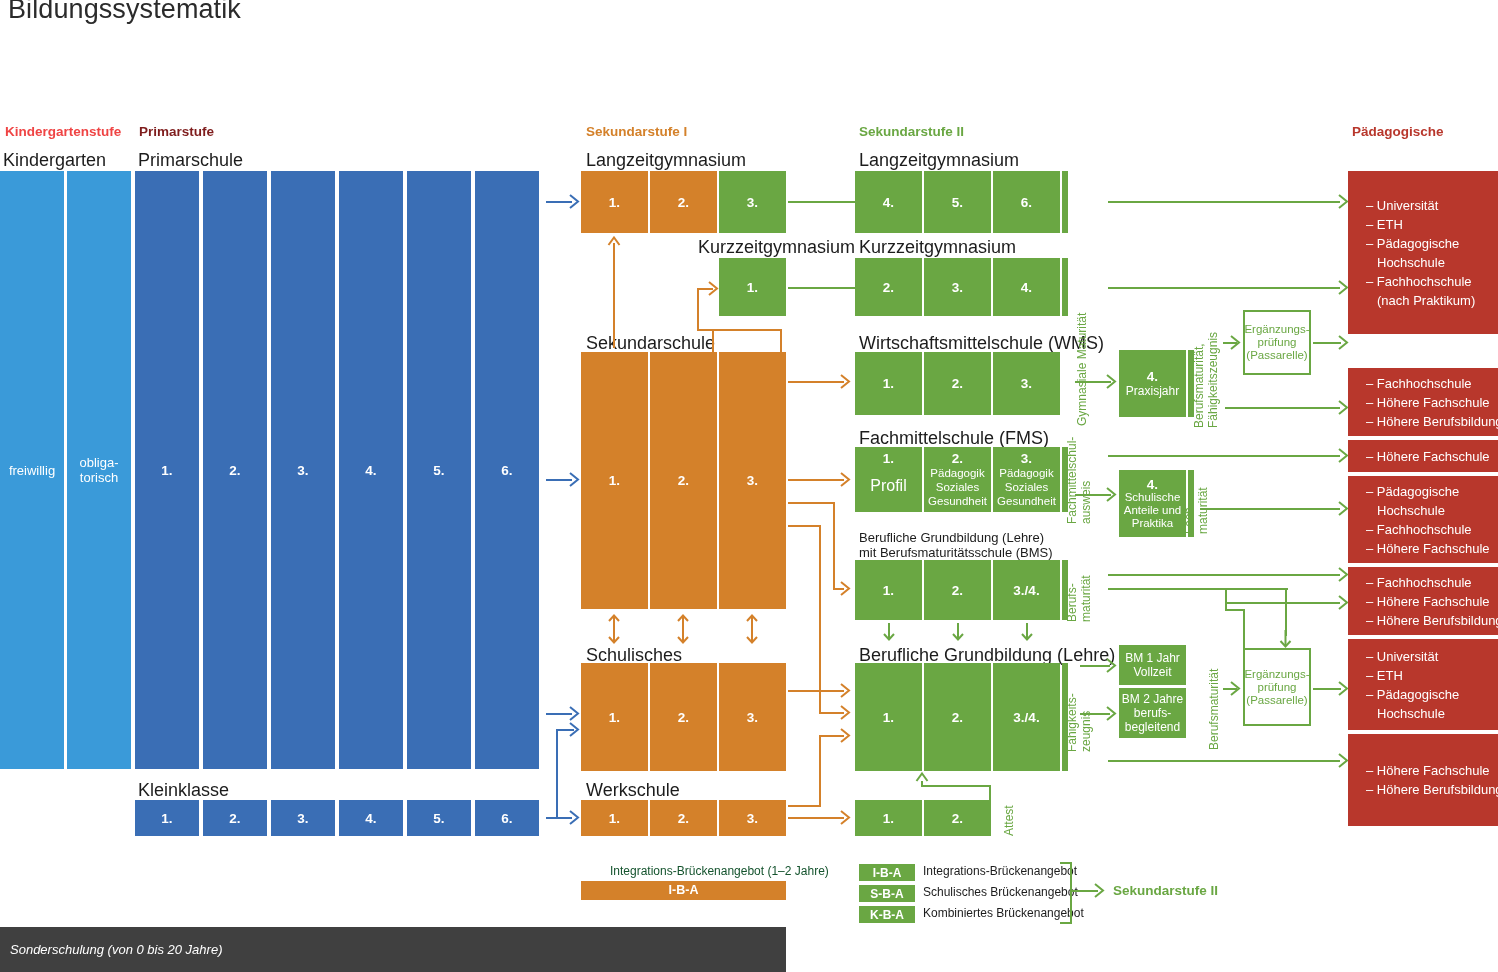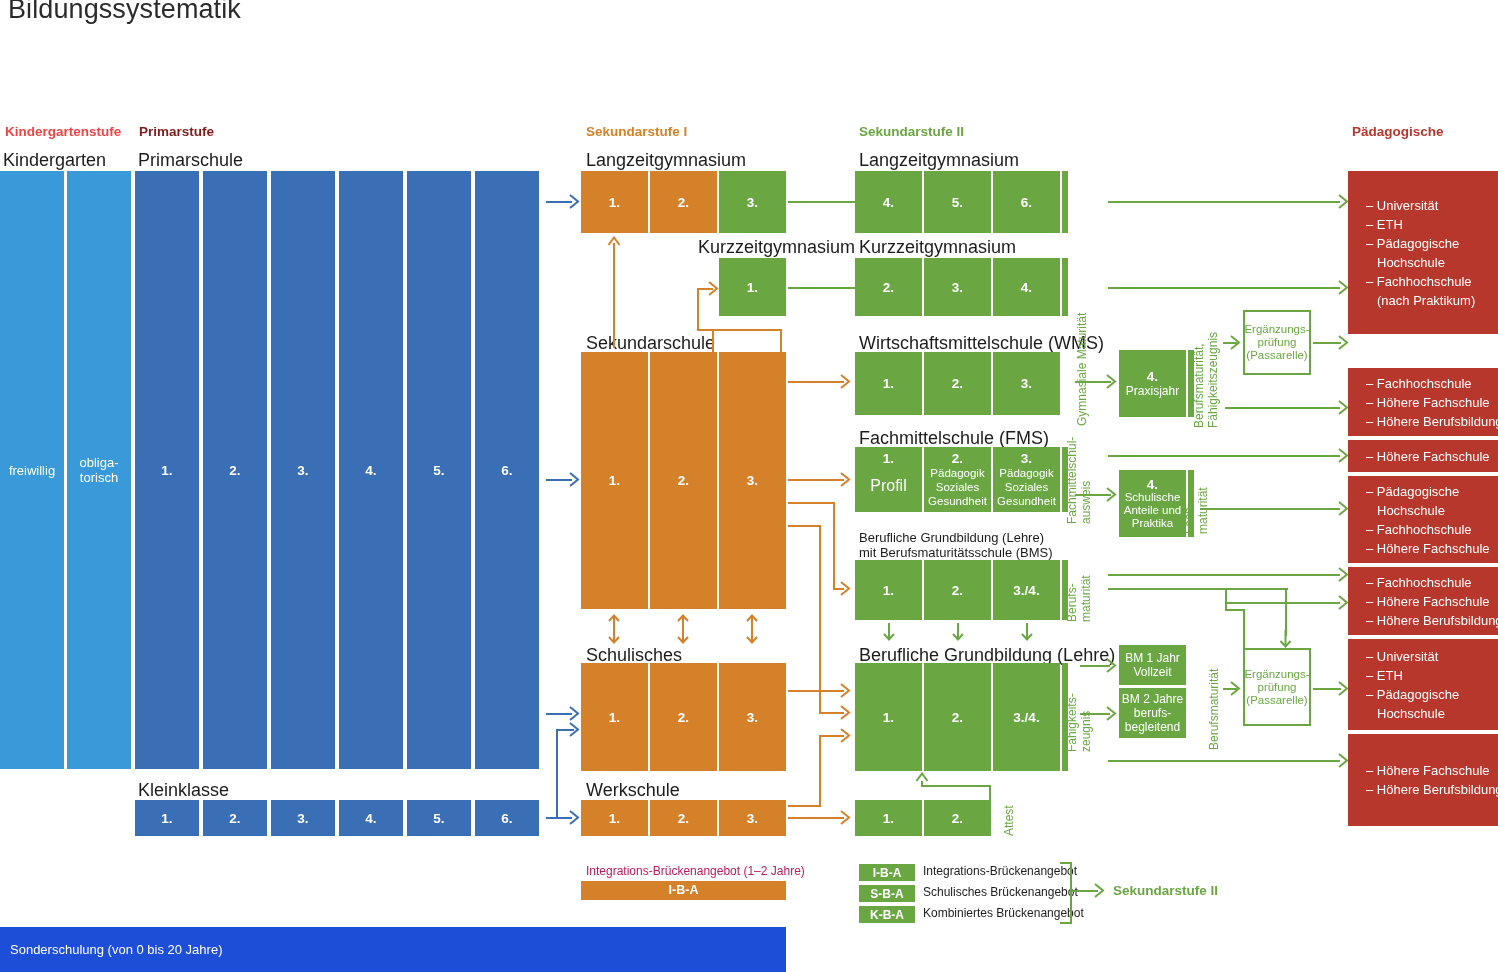--- a/index.html
+++ b/index.html
@@ -16,21 +16,21 @@
   
   .cap{font-size:18px;color:#1c1c1c;white-space:nowrap;}
   .cap2{font-size:13px;color:#1c1c1c;white-space:nowrap;line-height:15px;}
   
   .box{color:#fff;display:flex;align-items:center;justify-content:center;
        flex-direction:column;text-align:center;font-size:13px;line-height:15px;}
   .kg{background:#3a9ad9;}
   .pr{background:#3a6eb5;}
   .or{background:#d4812a;}
   .gr{background:#6aa743;}
-  .yl{background:#1d4ed8;}
+  .yl{background:#404040;font-style:italic;}
   .num{font-weight:bold;font-size:13.5px;color:#fff;}
   
   .redbox{background:#b8372c;color:#fff;font-size:13px;line-height:19px;
           padding:0 0 0 18px;display:flex;flex-direction:column;justify-content:center;}
   .redbox div{white-space:nowrap;}
   .redbox .ind{padding-left:11px;}
   
   .vlab{color:#6aa743;font-size:12px;line-height:14px;white-space:nowrap;
         transform-origin:0 0;transform:rotate(-90deg);}
   
@@ -40,21 +40,21 @@
   .o{background:#d4812a;}
   .b{background:#3a6eb5;}
   
   .passarelle{border:2px solid #6aa743;color:#6aa743;font-size:11.5px;line-height:13px;
        text-align:center;display:flex;align-items:center;justify-content:center;background:#fff;}
   .legend-chip{background:#6aa743;color:#fff;font-size:12px;font-weight:bold;
        display:flex;align-items:center;justify-content:center;}
   .legend-txt{font-size:12px;color:#1c1c1c;white-space:nowrap;}
   #sek2link{color:#6aa743;font-size:13.5px;font-weight:bold;}
   #sonder{color:#fff;font-size:13px;display:flex;align-items:center;padding-left:10px;}
-  #ibaLabel{font-size:12px;color:#be185d;}
+  #ibaLabel{font-size:12px;color:#14532d;margin-left:24px;}
 </style>
 </head>
 <body>
 
 <div class="abs" id="title">Bildungssystematik</div>
 
 <div class="abs stage-hd" style="left:5px;top:124px;color:#ef4444;">Kindergartenstufe</div>
 <div class="abs stage-hd" style="left:139px;top:124px;color:#7f1d1d;">Primarstufe</div>
 <div class="abs stage-hd" style="left:586px;top:124px;color:#d4812a;">Sekundarstufe I</div>
 <div class="abs stage-hd" style="left:859px;top:124px;color:#6aa743;">Sekundarstufe II</div>

